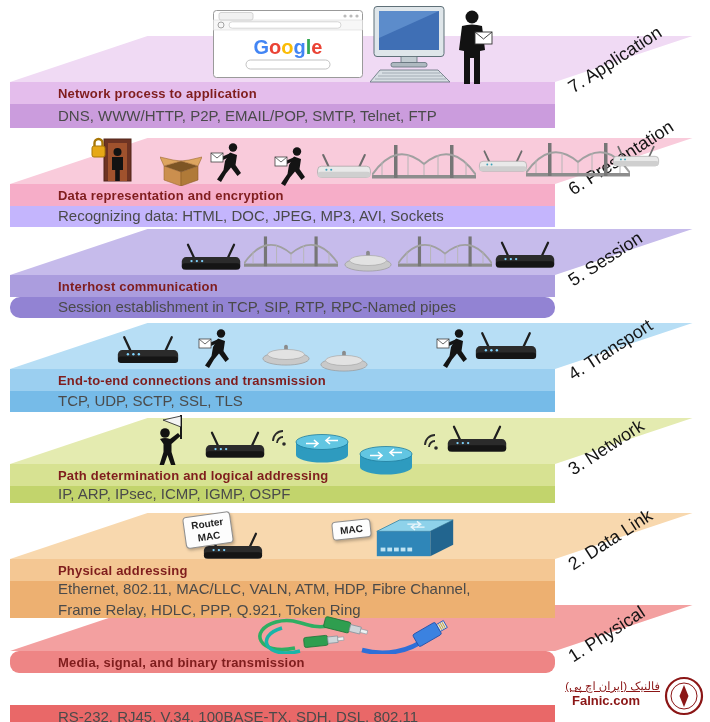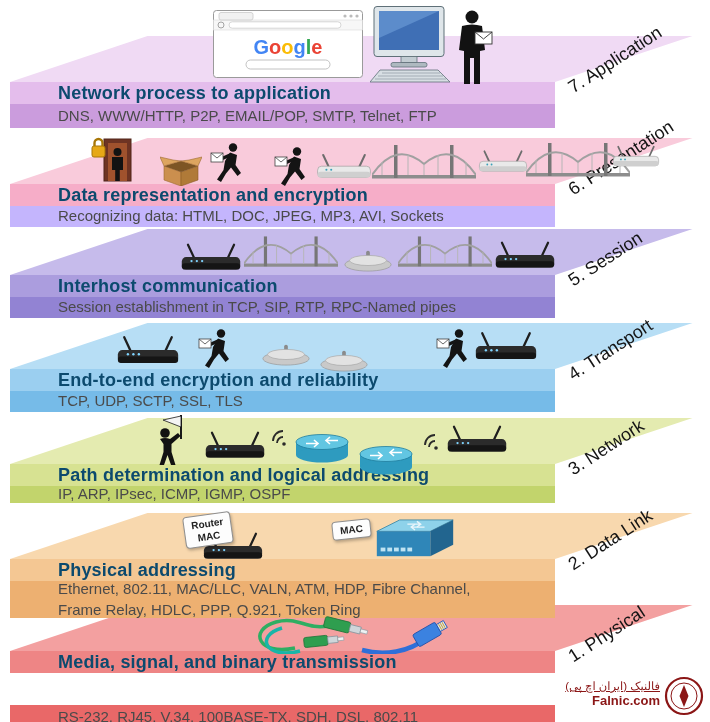--- a/index.html
+++ b/index.html
@@ -4,33 +4,33 @@
 <style>
   * { margin:0; padding:0; box-sizing:border-box; }
   html,body { background:#fff; }
   body { font-family:"Liberation Sans", sans-serif; }
   .scene { position:relative; width:710px; height:722px; background:#fff; overflow:hidden; }
 
   .top-face { position:absolute; left:10px; width:545px; height:46px;
               transform:skewX(-71.5deg); transform-origin:left bottom; z-index:1; }
   .band { position:absolute; left:10px; width:545px; display:flex; align-items:center;
           padding-left:48px; z-index:2; }
-  .band-title { font-weight:bold; font-size:18px; color:#0c4a6e; letter-spacing:0.2px; }
+  .band-title { font-weight:bold; font-size:13px; color:#7f1d1d; letter-spacing:0.2px; }
   .band-proto { font-size:15px; color:#4a4a4a; white-space:pre-line; line-height:1.35; }
   .side-label { position:absolute; left:576px; font-size:18px; color:#141414;
                 transform:rotate(-33deg); transform-origin:0 100%;
                 white-space:nowrap; height:22px; line-height:22px; z-index:2; }
   .icon { position:absolute; z-index:3; }
   .tag { position:absolute; z-index:4; background:#fdfdfd; border:1px solid #8f8f8f;
          border-radius:4px; padding:2px 7px; font-size:10px; font-weight:bold; color:#222;
          white-space:pre-line; text-align:center; line-height:1.3;
          box-shadow:1px 2px 3px rgba(0,0,0,0.25); }
   .watermark-fa   { position:absolute; left:552px; top:679px; width:108px; text-align:right;
                     font-size:11.5px; z-index:5;text-decoration:underline; }
-  .watermark-site { position:absolute; left:552px; top:693px; width:108px; text-align:right;
+  .watermark-site { position:absolute; left:552px; top:693px; width:108px; text-align:center;
                     font-size:13px; font-weight:bold; z-index:5; }
   .watermark-logo { position:absolute; left:664px; top:676px; z-index:5; }
   .defs-hidden { position:absolute; width:0; height:0; overflow:hidden; }
 </style>
 </head>
 <body>
 
 <svg class="defs-hidden" aria-hidden="true">
   <defs>
     <symbol id="sym-router-dark" viewBox="0 0 70 34">
@@ -241,21 +241,21 @@
         <use href="#sym-bridge"></use>
       </svg>
     <svg class="icon" style="left:612px;top:144px" width="48" height="26">
         <use href="#sym-router-light"></use>
       </svg>
   </div>
 
   <div>
     <div class="top-face" style="top: 229px; background: rgb(198, 187, 235);"></div>
     <div class="band band-title" style="top: 275px; height: 22px; background: rgb(171, 157, 222);">Interhost communication</div>
-    <div class="band band-proto" style="top: 297px; height: 21px; background: rgb(146, 131, 211);">Session establishment in TCP, SIP, RTP, RPC-Named pipes</div>
+    <div class="band band-proto" style="top: 297px; height: 21px; background: rgb(146, 131, 211); border-radius: 10px;">Session establishment in TCP, SIP, RTP, RPC-Named pipes</div>
     <div class="side-label" style="top:269px">5. Session</div>
 
     <svg class="icon" style="left:180px;top:242px" width="62" height="32">
         <use href="#sym-router-dark"></use>
       </svg>
     <svg class="icon" style="left:244px;top:228px" width="94" height="44">
         <use href="#sym-bridge"></use>
       </svg>
     <svg class="icon" style="left:342px;top:248px" width="52" height="24">
         <use href="#sym-saucer"></use>
@@ -263,21 +263,21 @@
     <svg class="icon" style="left:398px;top:228px" width="94" height="44">
         <use href="#sym-bridge"></use>
       </svg>
     <svg class="icon" style="left:494px;top:240px" width="62" height="32">
         <use href="#sym-router-dark"></use>
       </svg>
   </div>
 
   <div>
     <div class="top-face" style="top: 323px; background: rgb(183, 222, 245);"></div>
-    <div class="band band-title" style="top: 369px; height: 22px; background: rgb(155, 207, 240);">End-to-end encryption and reliability</div>
+    <div class="band band-title" style="top: 369px; height: 22px; background: rgb(155, 207, 240);">End-to-end connections and transmission</div>
     <div class="band band-proto" style="top: 391px; height: 21px; background: rgb(118, 187, 232);">TCP, UDP, SCTP, SSL, TLS</div>
     <div class="side-label" style="top:363px">4. Transport</div>
 
     <svg class="icon" style="left:116px;top:334px" width="64" height="34">
         <use href="#sym-router-dark"></use>
       </svg>
     <svg class="icon" style="left:198px;top:328px" width="38" height="42">
         <use href="#sym-runner"></use>
       </svg>
     <svg class="icon" style="left:260px;top:342px" width="52" height="24">
@@ -336,21 +336,21 @@
         <use href="#sym-router-dark"></use>
       </svg>
     <div class="tag" style="left:332px;top:520px;transform:rotate(-6deg)">MAC</div>
     <svg class="icon" style="left:374px;top:518px" width="82" height="42">
         <use href="#sym-switch"></use>
       </svg>
   </div>
 
   <div>
     <div class="top-face" style="top: 605px; background: rgb(243, 160, 160);"></div>
-    <div class="band band-title" style="top: 651px; height: 22px; background: rgb(238, 133, 133);">Media, signal, and binary transmission</div>
+    <div class="band band-title" style="top: 651px; height: 22px; background: rgb(238, 133, 133); border-radius: 9px;">Media, signal, and binary transmission</div>
     <div class="band band-proto" style="top: 705px; height: 24px; background: rgb(233, 104, 104);">RS-232, RJ45, V.34, 100BASE-TX, SDH, DSL, 802.11</div>
     <div class="side-label" style="top:645px">1. Physical</div>
 
     <svg class="icon" style="left:240px;top:608px" width="132" height="46">
         <use href="#sym-fiber"></use>
       </svg>
     <svg class="icon" style="left:358px;top:614px" width="92" height="40">
         <use href="#sym-ethernet"></use>
       </svg>
   </div>

